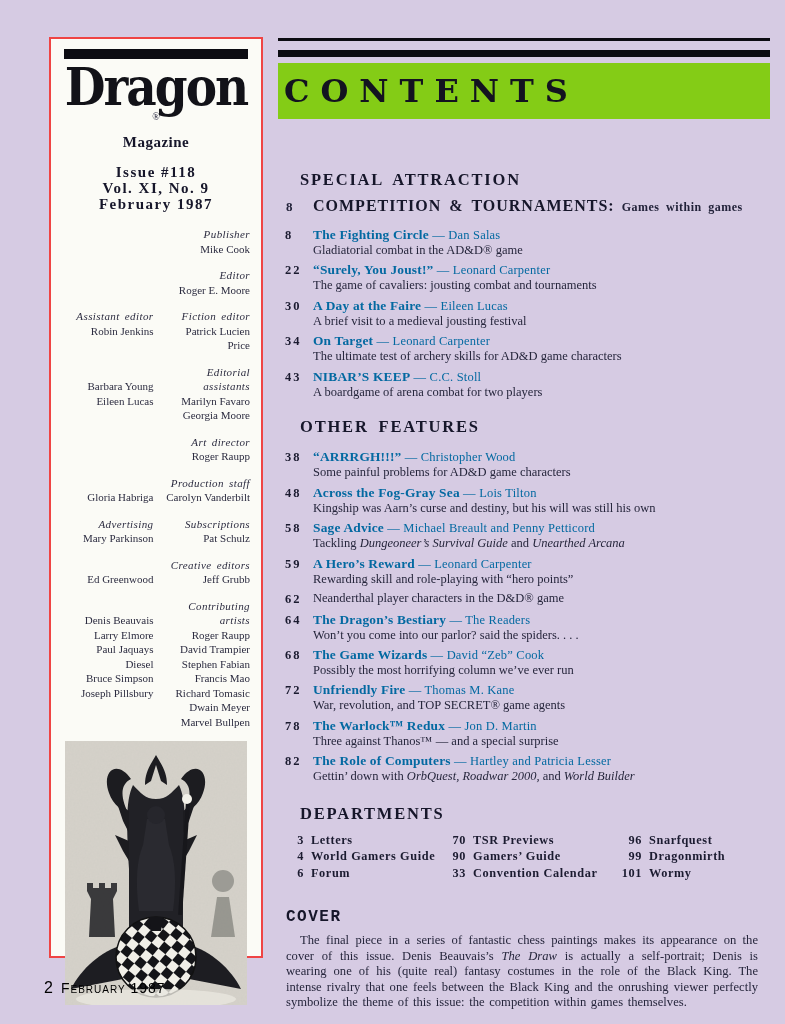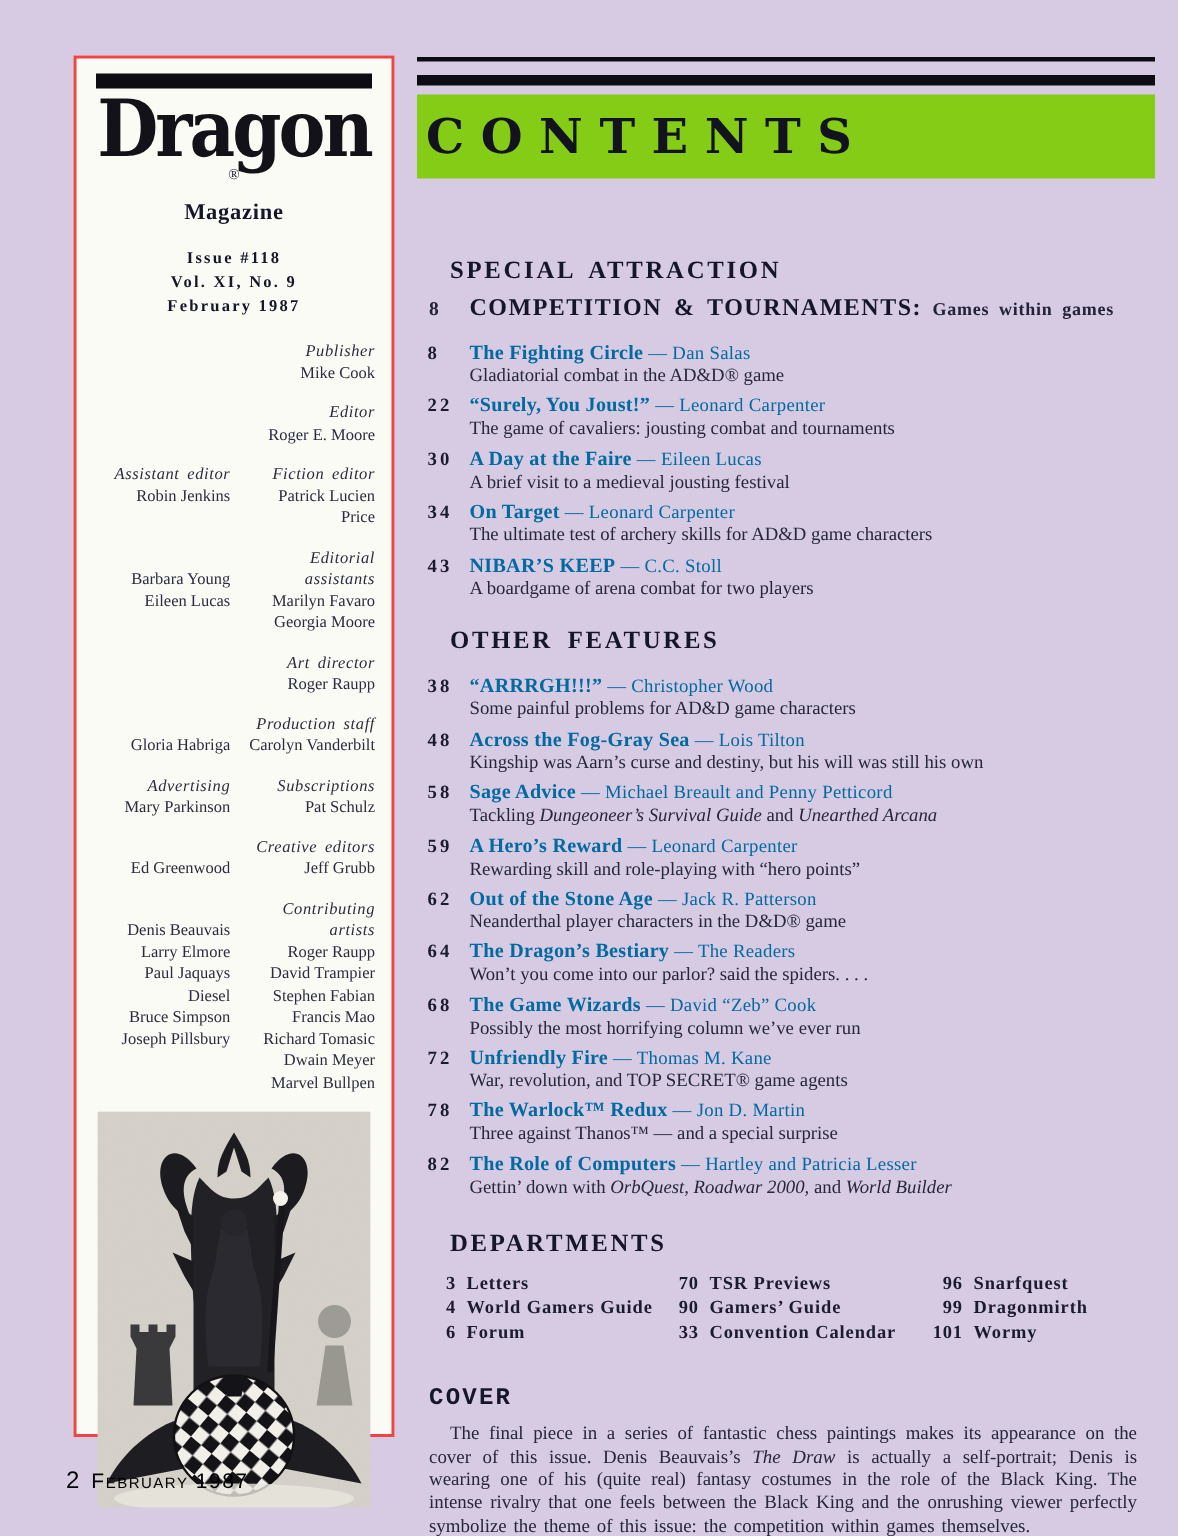--- a/index.html
+++ b/index.html
@@ -16,21 +16,21 @@
   }
   .mast-topbar{height:10px;margin:2px 2px 4px 2px;background:#0c0c12;}
   .logo-wrap{text-align:center;line-height:1;}
   .logo{
     font-family:"DejaVu Serif",serif;font-weight:bold;font-size:47px;
     letter-spacing:-2px;color:#121218;display:inline-block;transform:scaleY(1.12);
   }
   .logo-reg{font-size:10px;vertical-align:top;position:relative;top:2px;}
   .mast-magazine{text-align:center;font-weight:bold;font-size:15px;margin-top:8px;letter-spacing:.5px;color:#16162a;}
   .mast-issue{
-    text-align:center;font-weight:bold;font-size:11px;line-height:16px;
+    text-align:center;font-weight:bold;font-size:15px;line-height:16px;
     margin-top:13px;letter-spacing:1.5px;color:#16162a;
   }
   .mast-rows{margin-top:15px;}
   .mast-row{display:flex;margin-bottom:12px;}
   .mast-cell{width:50%;text-align:right;font-size:11px;line-height:14.5px;color:#2c2c40;}
   .mast-cell.left{padding-right:5px;}
   .mast-label{font-style:italic;letter-spacing:.4px;word-spacing:2px;}
   
   .photo{margin:8px auto 0 auto;width:182px;height:264px;display:block;}
   
@@ -323,21 +323,20 @@
           <div class="entry">
             <div class="e-num">59</div>
             <div class="e-body">
               <div class="e-title"><span>A Hero’s Reward</span><span class="e-author"> — Leonard Carpenter</span></div>
               <div class="e-desc">Rewarding skill and role-playing with “hero points”</div>
             </div>
           </div>
           <div class="entry">
             <div class="e-num">62</div>
             <div class="e-body">
-              <div class="e-title"><span>Out of the Stone Age</span><span class="e-author"> — Jack R. Patterson</span></div>
               <div class="e-desc">Neanderthal player characters in the D&amp;D® game</div>
             </div>
           </div>
           <div class="entry">
             <div class="e-num">64</div>
             <div class="e-body">
               <div class="e-title"><span>The Dragon’s Bestiary</span><span class="e-author"> — The Readers</span></div>
               <div class="e-desc">Won’t you come into our parlor? said the spiders. . . .</div>
             </div>
           </div>

